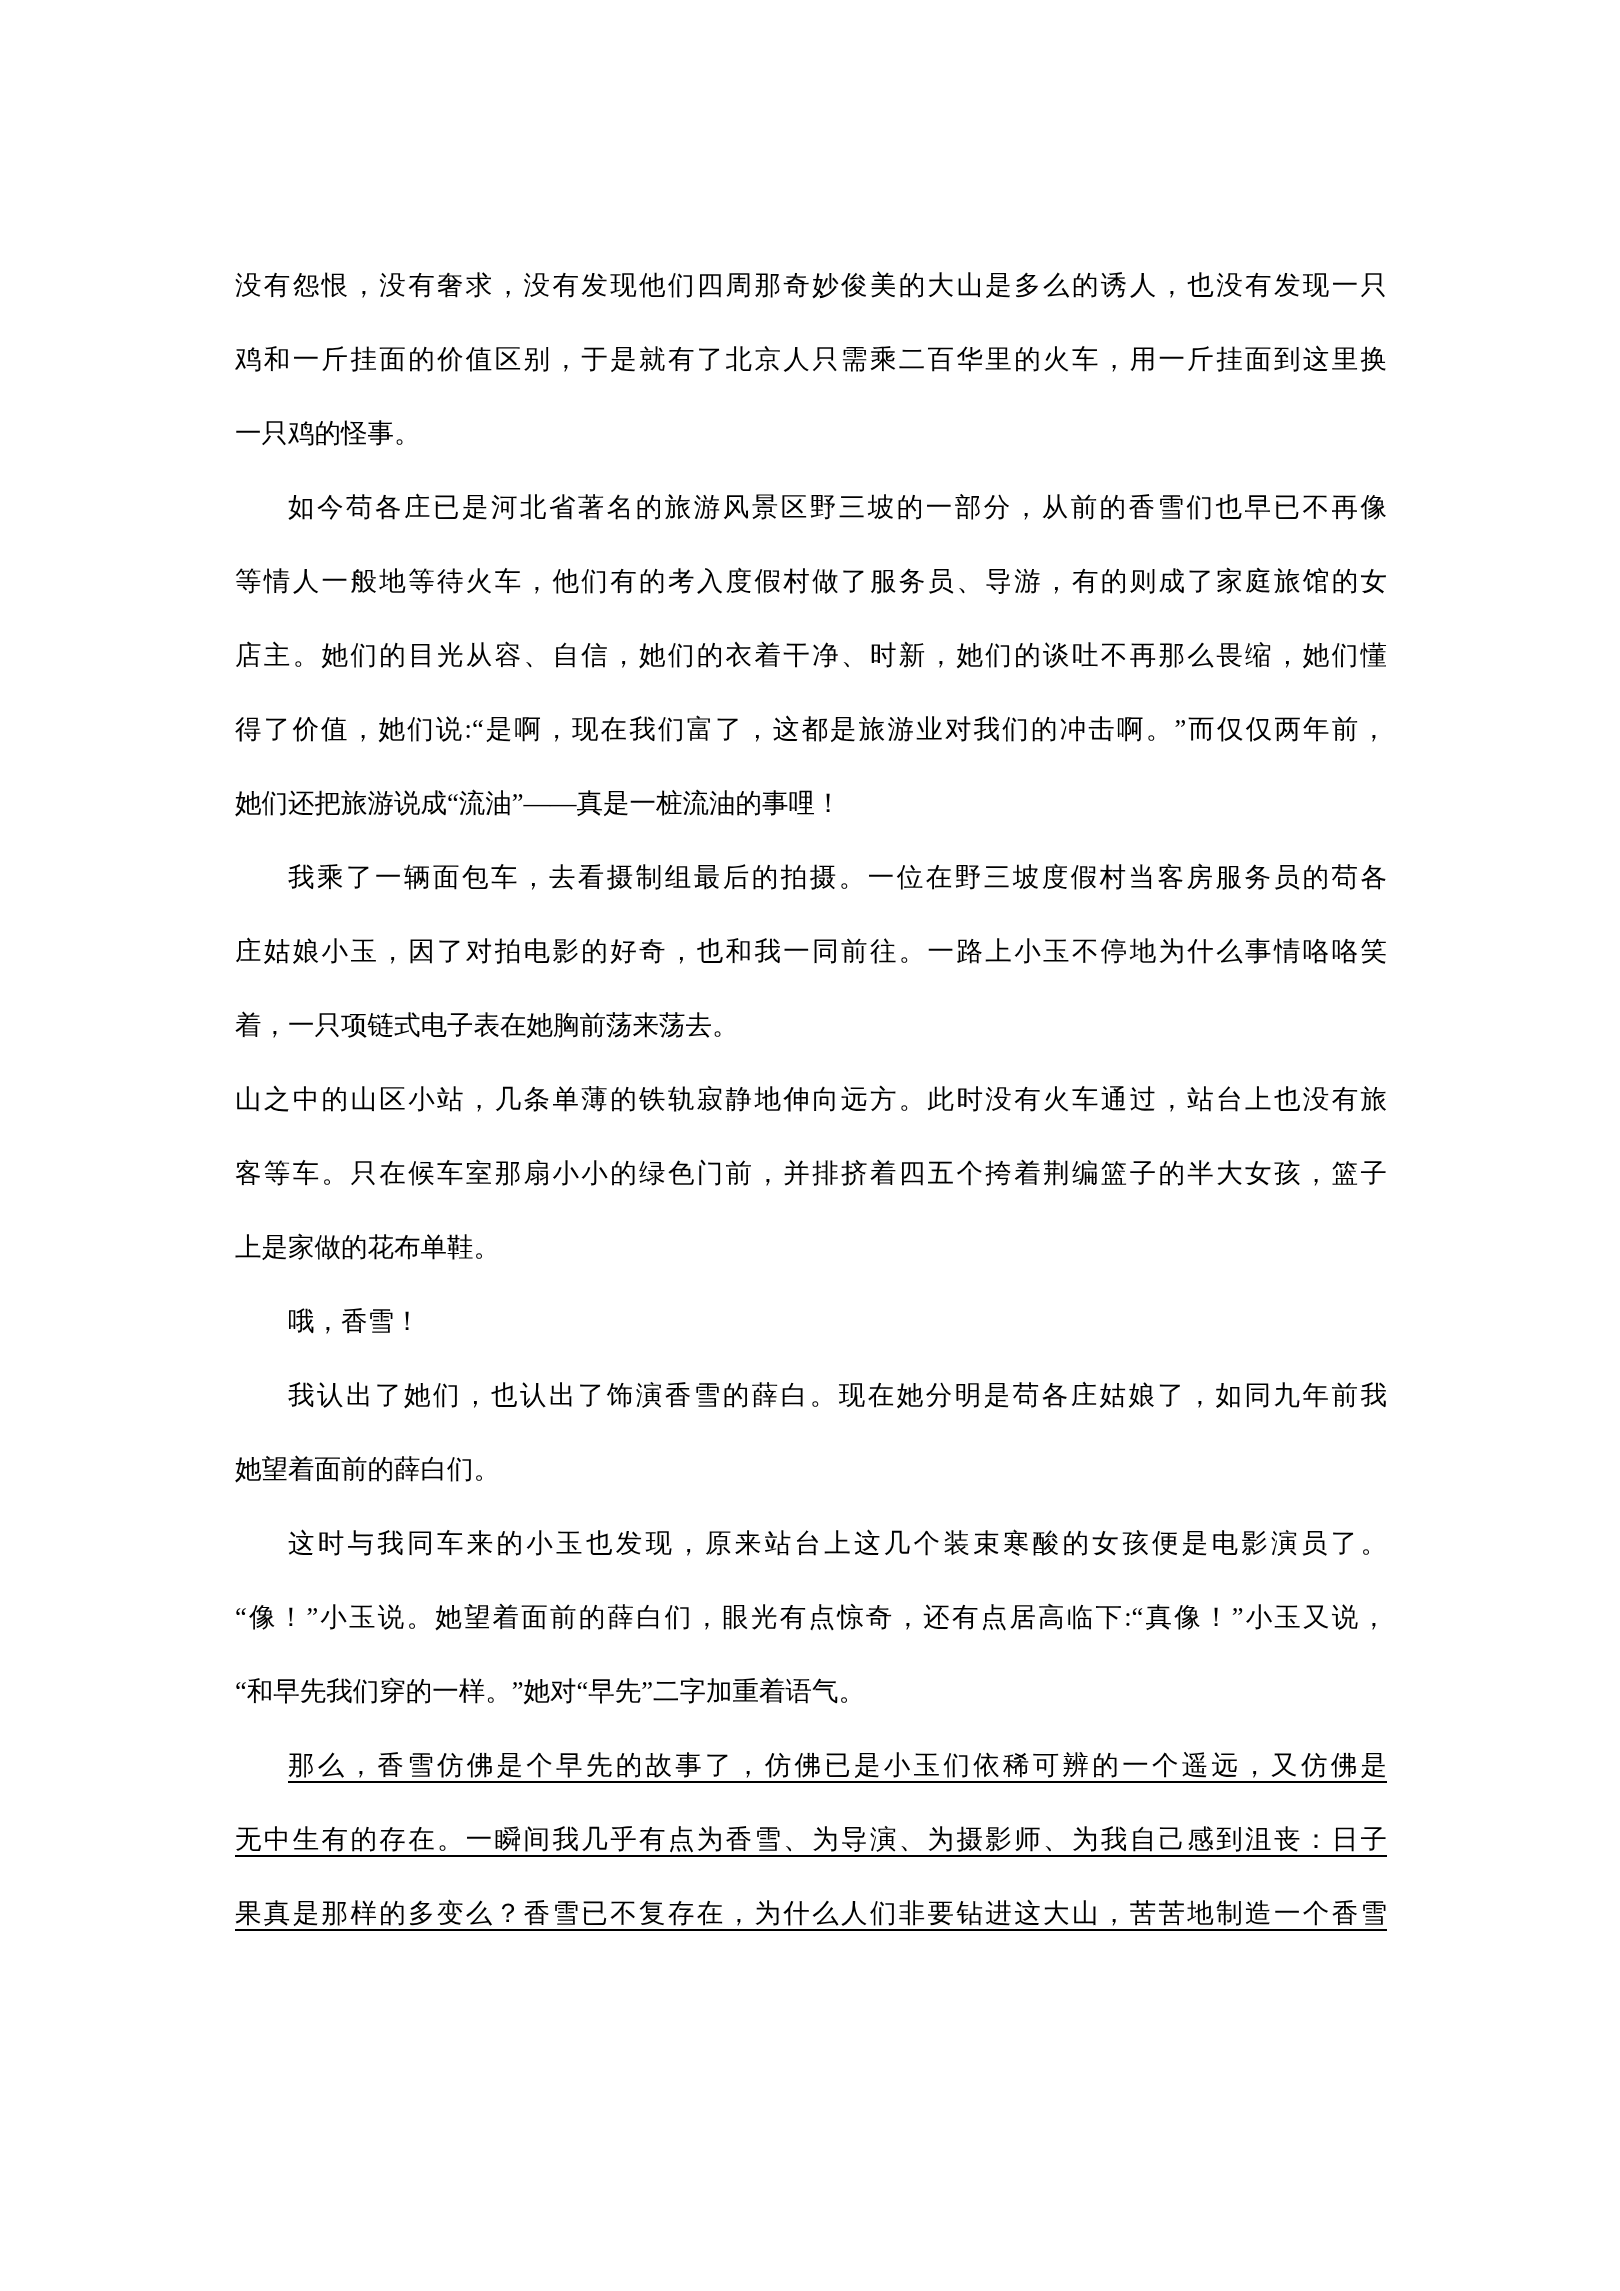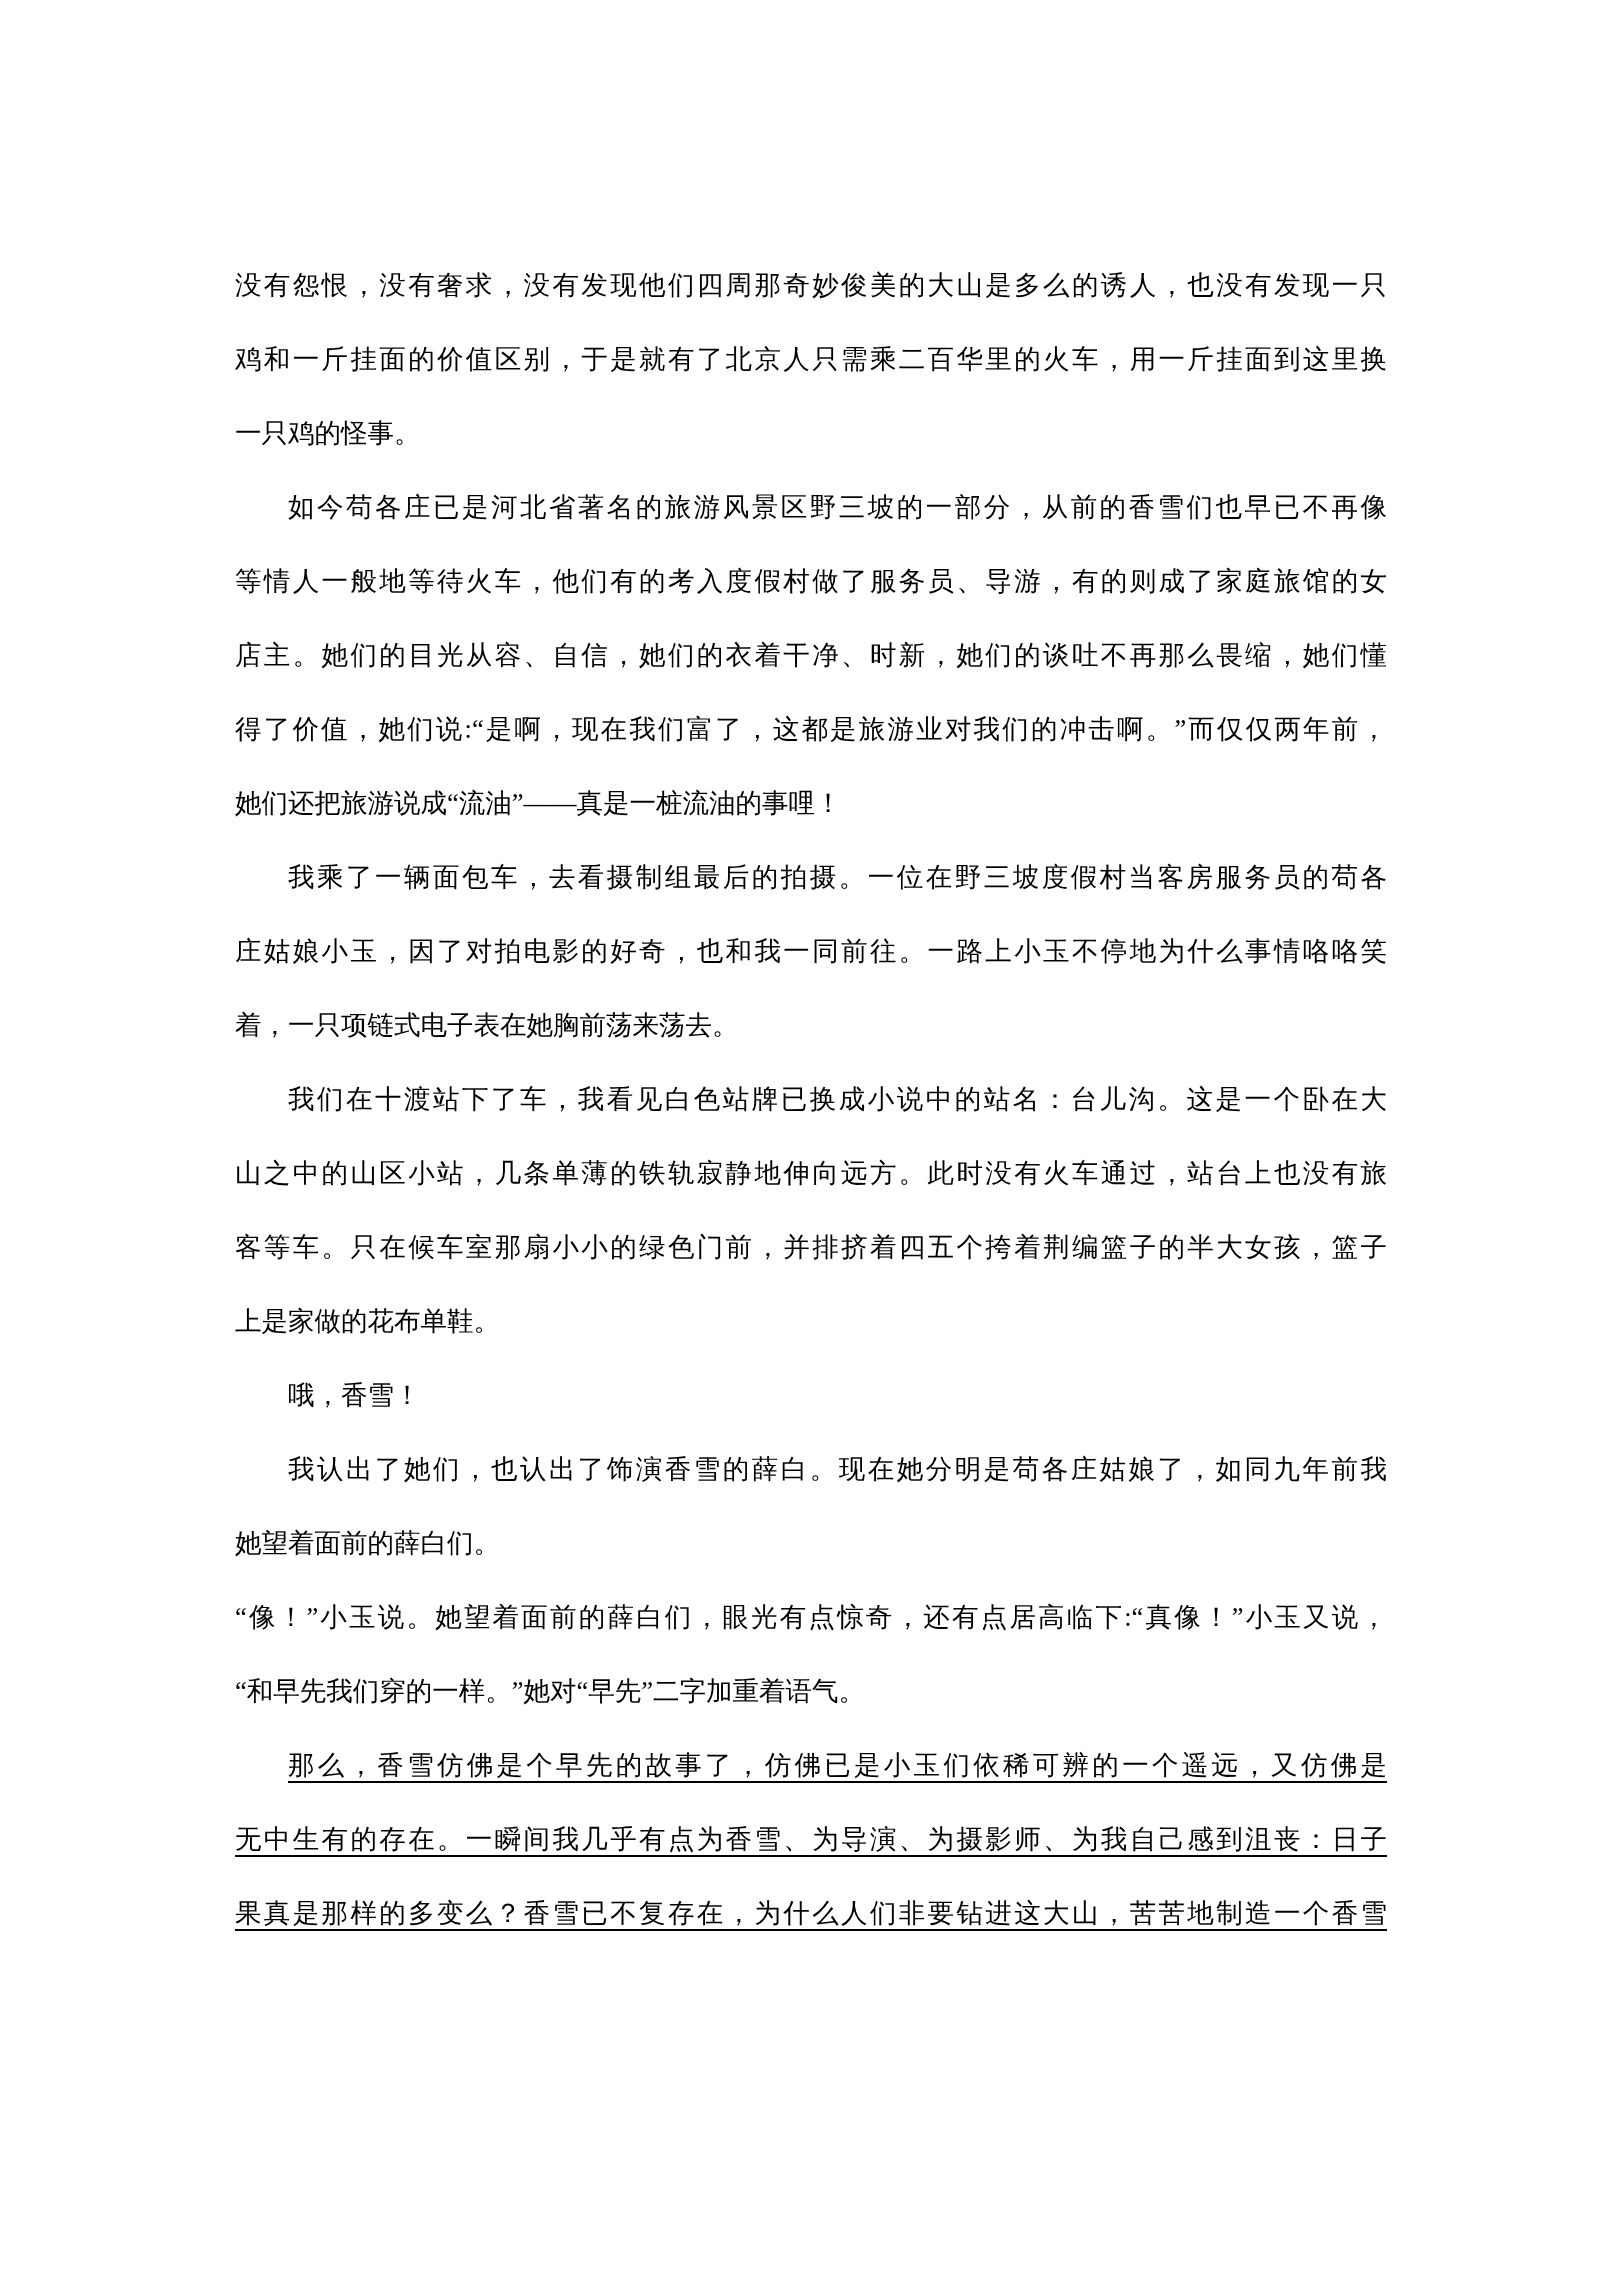--- a/index.html
+++ b/index.html
@@ -56,27 +56,27 @@
     <div class="line">鸡和一斤挂面的价值区别，于是就有了北京人只需乘二百华里的火车，用一斤挂面到这里换</div>
     <div class="line end">一只鸡的怪事。</div>
     <div class="line indent">如今苟各庄已是河北省著名的旅游风景区野三坡的一部分，从前的香雪们也早已不再像</div>
     <div class="line">等情人一般地等待火车，他们有的考入度假村做了服务员、导游，有的则成了家庭旅馆的女</div>
     <div class="line">店主。她们的目光从容、自信，她们的衣着干净、时新，她们的谈吐不再那么畏缩，她们懂</div>
     <div class="line">得了价值，她们说:“是啊，现在我们富了，这都是旅游业对我们的冲击啊。”而仅仅两年前，</div>
     <div class="line end">她们还把旅游说成“流油”——真是一桩流油的事哩！</div>
     <div class="line indent">我乘了一辆面包车，去看摄制组最后的拍摄。一位在野三坡度假村当客房服务员的苟各</div>
     <div class="line">庄姑娘小玉，因了对拍电影的好奇，也和我一同前往。一路上小玉不停地为什么事情咯咯笑</div>
     <div class="line end">着，一只项链式电子表在她胸前荡来荡去。</div>
-    <div class="line indent">我们在十渡站下了车，我看见白色站牌已换成小说中的站名：台儿沟。这是一个卧在大</div>
     <div class="line">山之中的山区小站，几条单薄的铁轨寂静地伸向远方。此时没有火车通过，站台上也没有旅</div>
     <div class="line">客等车。只在候车室那扇小小的绿色门前，并排挤着四五个挎着荆编篮子的半大女孩，篮子</div>
     <div class="line end">上是家做的花布单鞋。</div>
     <div class="line indent end">哦，香雪！</div>
     <div class="line indent">我认出了她们，也认出了饰演香雪的薛白。现在她分明是苟各庄姑娘了，如同九年前我</div>
     <div class="line end">她望着面前的薛白们。</div>
+    <div class="line indent">这时与我同车来的小玉也发现，原来站台上这几个装束寒酸的女孩便是电影演员了。</div>
     <div class="line">“像！”小玉说。她望着面前的薛白们，眼光有点惊奇，还有点居高临下:“真像！”小玉又说，</div>
     <div class="line end">“和早先我们穿的一样。”她对“早先”二字加重着语气。</div>
     <div class="line indent ul">那么，香雪仿佛是个早先的故事了，仿佛已是小玉们依稀可辨的一个遥远，又仿佛是</div>
     <div class="line ul">无中生有的存在。一瞬间我几乎有点为香雪、为导演、为摄影师、为我自己感到沮丧：日子</div>
     <div class="line ul">果真是那样的多变么？香雪已不复存在，为什么人们非要钻进这大山，苦苦地制造一个香雪</div>
   </div>
 </div>
 
 
 </body></html>

